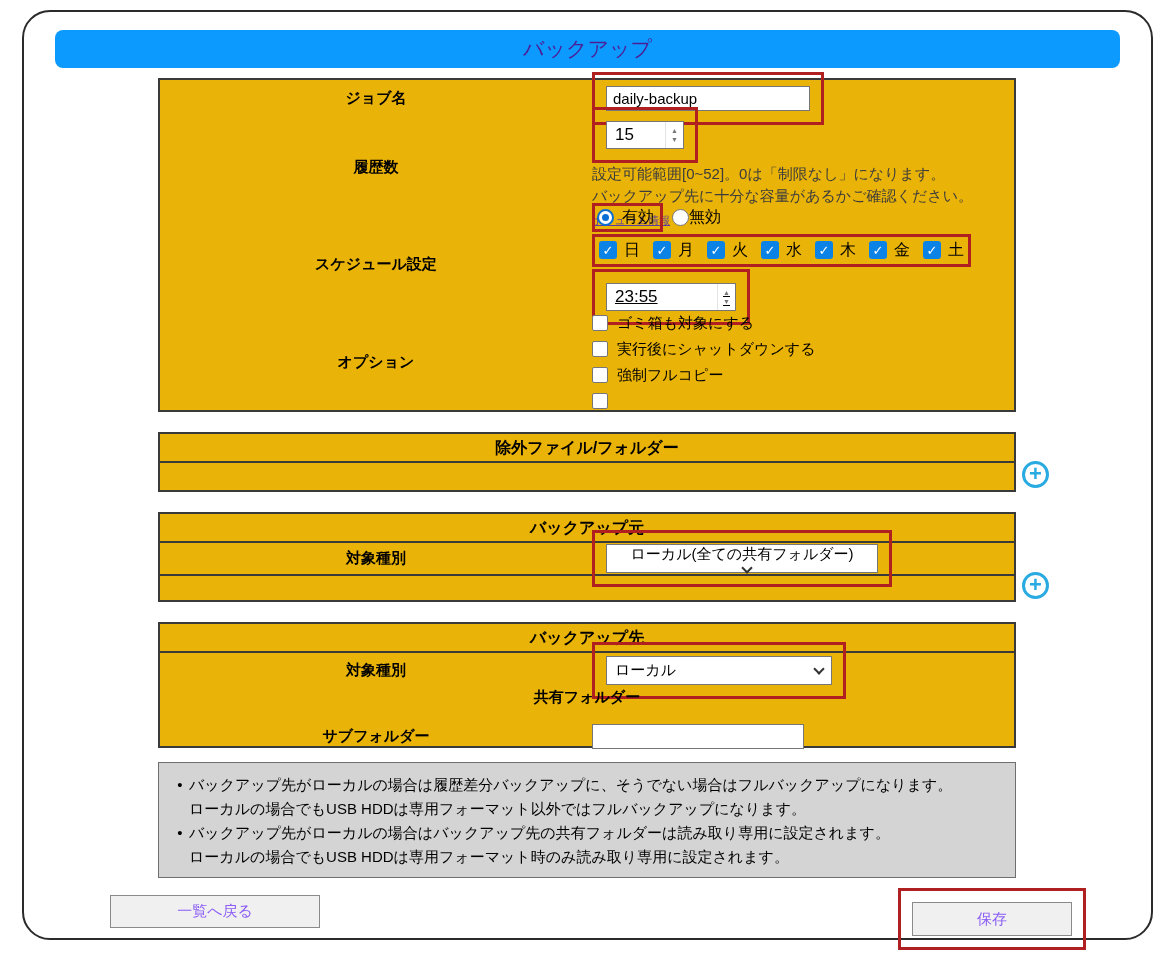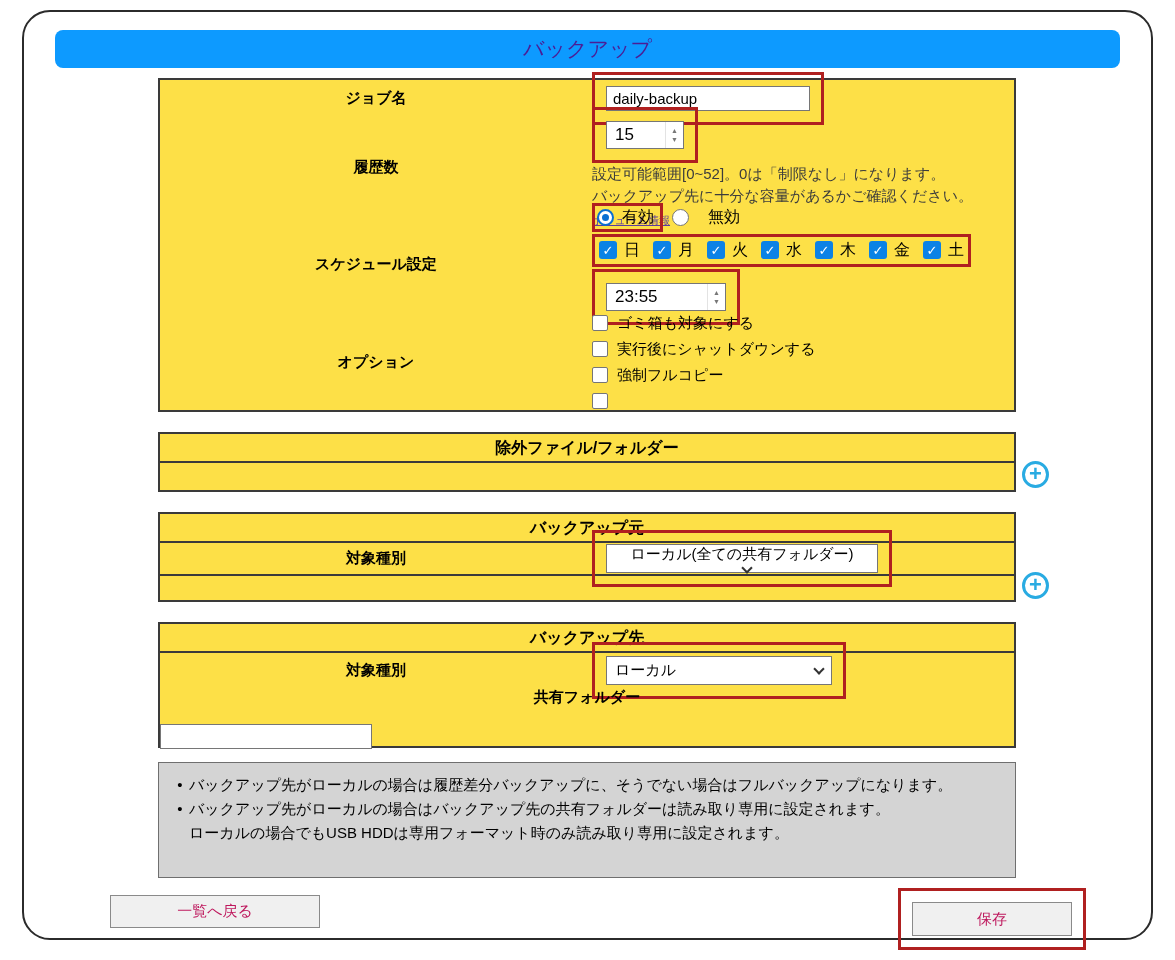--- a/index.html
+++ b/index.html
@@ -8,21 +8,21 @@
   .page { position:relative; width:1175px; height:960px; background:#fff; overflow:hidden; }
 
   .outer-frame { position:absolute; left:22px; top:10px; width:1131px; height:930px;
     border:2px solid #2b2b2b; border-radius:28px; }
 
   .title-bar { position:absolute; left:55px; top:30px; width:1065px; height:38px;
     background:#0d9aff; border-radius:8px; color:#4c1d95; font-size:21px;
     display:flex; align-items:center; justify-content:center; }
 
   
-  .tbl { position:absolute; left:158px; width:858px; border:2px solid #3a3a3a; background:#fde047; }
+  .tbl { position:absolute; left:158px; width:858px; border:2px solid #3a3a3a; background:#eab308; }
   .tbl-header { font-weight:bold; font-size:16px; text-align:center; line-height:27px;
     border-bottom:2px solid #3a3a3a; }
   .row { display:flex; align-items:center; }
   .lbl-cell { width:432px; text-align:center; font-weight:bold; font-size:15px; flex:0 0 432px; }
   .content-cell { flex:1; }
 
   
   .hl { border:3px solid #b02020; display:inline-flex; align-items:center; padding:11px; background:transparent; }
 
   
@@ -70,21 +70,21 @@
   .add-icon::after { content:"+"; margin-top:-2px; }
 
   
   .notes { position:absolute; left:158px; top:762px; width:858px; height:116px;
     background:#d4d4d4; border:1px solid #6f6f6f; padding:10px 14px 0 12px; }
   .note-item { display:flex; font-size:15px; line-height:24px; }
   .bullet { width:18px; flex:0 0 18px; text-align:center; }
 
   
   .btn { background:#f0f0f0; border:1px solid #8a8a8a; font-size:15px; font-family:inherit;
-    display:flex; align-items:center; justify-content:center; cursor:pointer; color:#be185d; }
+    display:flex; align-items:center; justify-content:center; cursor:pointer; color:#8b5cf6; }
   .back-btn { position:absolute; left:110px; top:895px; width:210px; height:33px; }
   .save-wrap { position:absolute; left:898px; top:888px; }
   .save-btn { width:160px; height:34px; }
 </style>
 </head>
 <body>
 
 <div class="page">
   <div class="outer-frame"></div>
 
@@ -120,21 +120,21 @@
     </div>
 
     <div class="row" style="height:92px;">
       <div class="lbl-cell">スケジュール設定</div>
       <div class="content-cell">
         <div style="display:flex; align-items:center; height:28px;">
           <span class="hl" style="gap:8px; padding:1px 6px 1px 2px;">
             <span class="radio on"></span>
             <span style="font-size:16px;">有効</span>
           </span>
-          <span style="display:inline-flex; align-items:center; gap:19px; margin-left:9px;font-family:Liberation Serif, serif;">
+          <span style="display:inline-flex; align-items:center; gap:0; margin-left:9px;font-family:Liberation Serif, serif;">
             <span class="radio off"></span>
             <span style="font-size:16px;">無効</span>
           </span>
         </div>
         <div style="margin-top:2px;">
           <span class="hl" style="padding:3px 4px;">
             <span class="day-group">
                 <span class="cb checked"></span>
                 <span>日</span>
               </span>
@@ -159,21 +159,21 @@
                 <span>金</span>
               </span>
             <span class="day-group" style="margin-right:0;">
                 <span class="cb checked"></span>
                 <span>土</span>
               </span>
           </span>
         </div>
         <div style="margin-top:2px;">
           <span class="hl">
-            <span class="spin-box" style="width:120px;">
+            <span class="spin-box" style="width:130px;text-decoration:underline;">
               <span class="spin-val">23:55</span>
               <span class="spin-arrows">
                 <span class="spin-btn">▲</span>
                 <span class="spin-btn">▼</span>
               </span>
             </span>
           </span>
         </div>
       </div>
     </div>
@@ -241,31 +241,33 @@
       <div class="content-cell">
         <span class="hl">
           <span class="sel" style="width:162px;">
             <span>usb4</span>
             <span class="chev"></span>
           </span>
         </span>
       </div>
     </div>
     <div class="row" style="height:30px;">
+      <div class="lbl-cell">サブフォルダー</div>
       <div class="content-cell">
         <input class="txt-input" style="width: 212px;" type="text" value="">
       </div>
     </div>
   </div>
 
   <div class="notes">
     <div class="note-item">
       <span class="bullet">•</span>
       <span>
         <span>バックアップ先がローカルの場合は履歴差分バックアップに、そうでない場合はフルバックアップになります。</span><br>
+        <span>ローカルの場合でもUSB HDDは専用フォーマット以外ではフルバックアップになります。</span>
       </span>
     </div>
     <div class="note-item">
       <span class="bullet">•</span>
       <span>
         <span>バックアップ先がローカルの場合はバックアップ先の共有フォルダーは読み取り専用に設定されます。</span><br>
         <span>ローカルの場合でもUSB HDDは専用フォーマット時のみ読み取り専用に設定されます。</span>
       </span>
     </div>
   </div>

